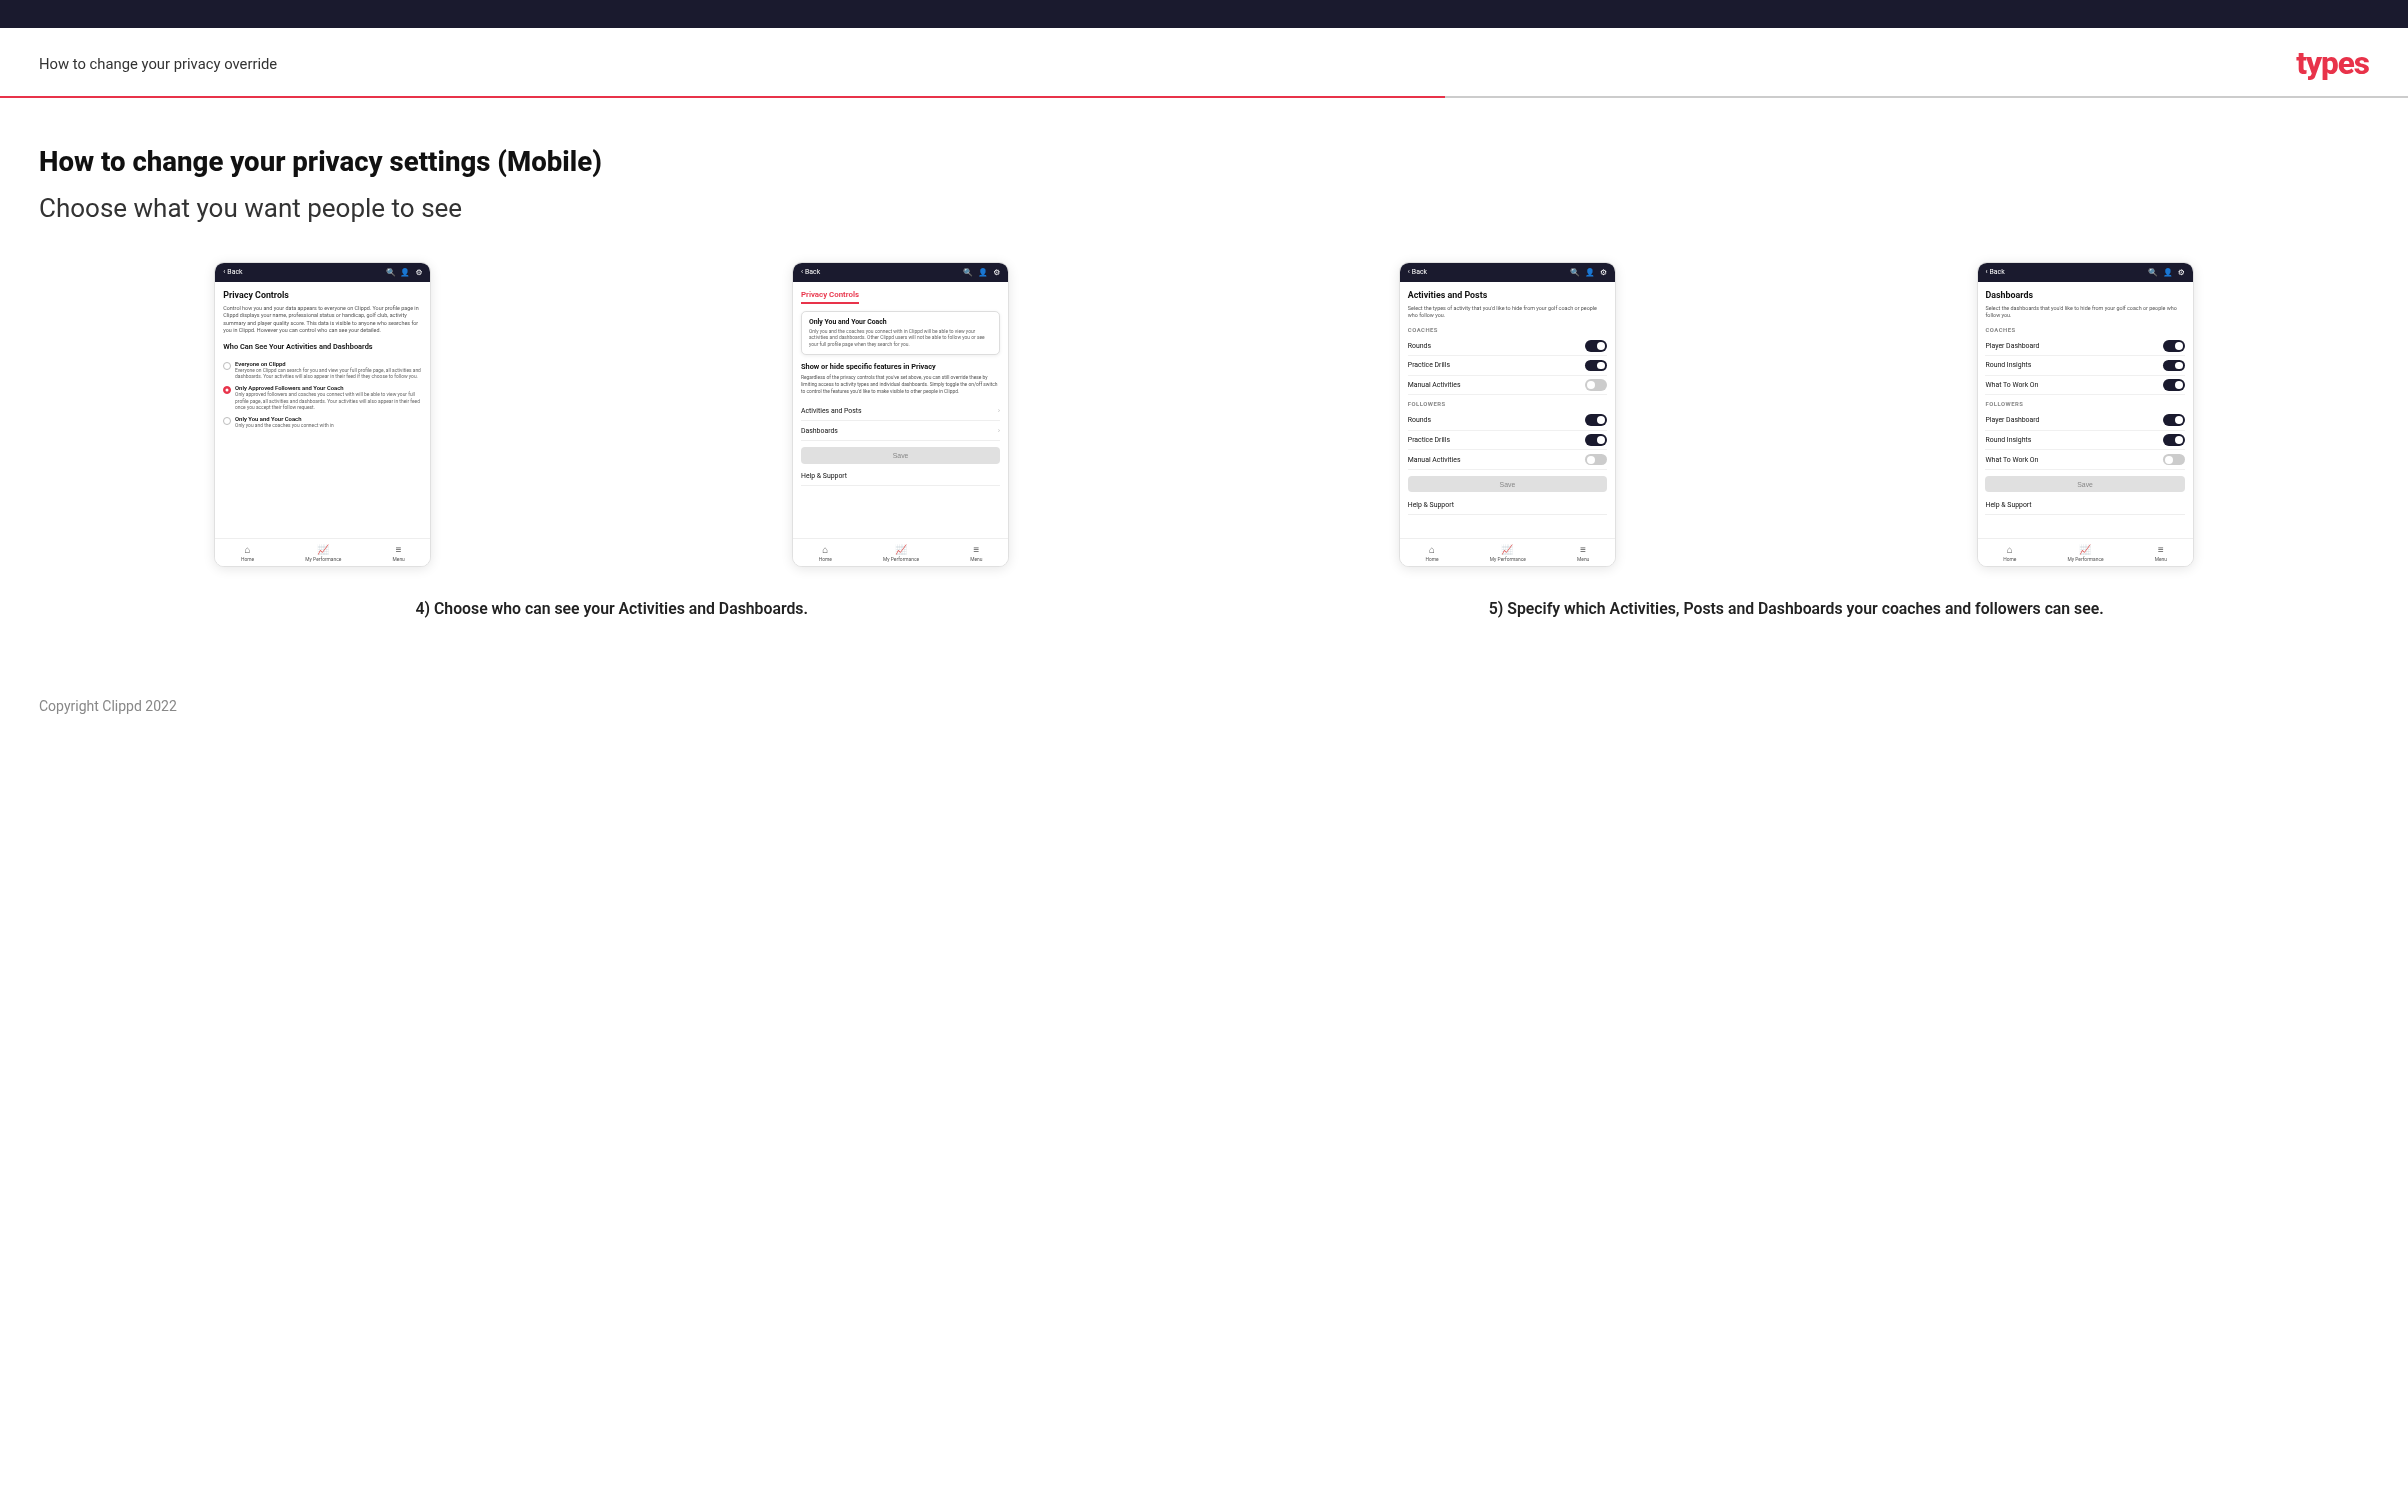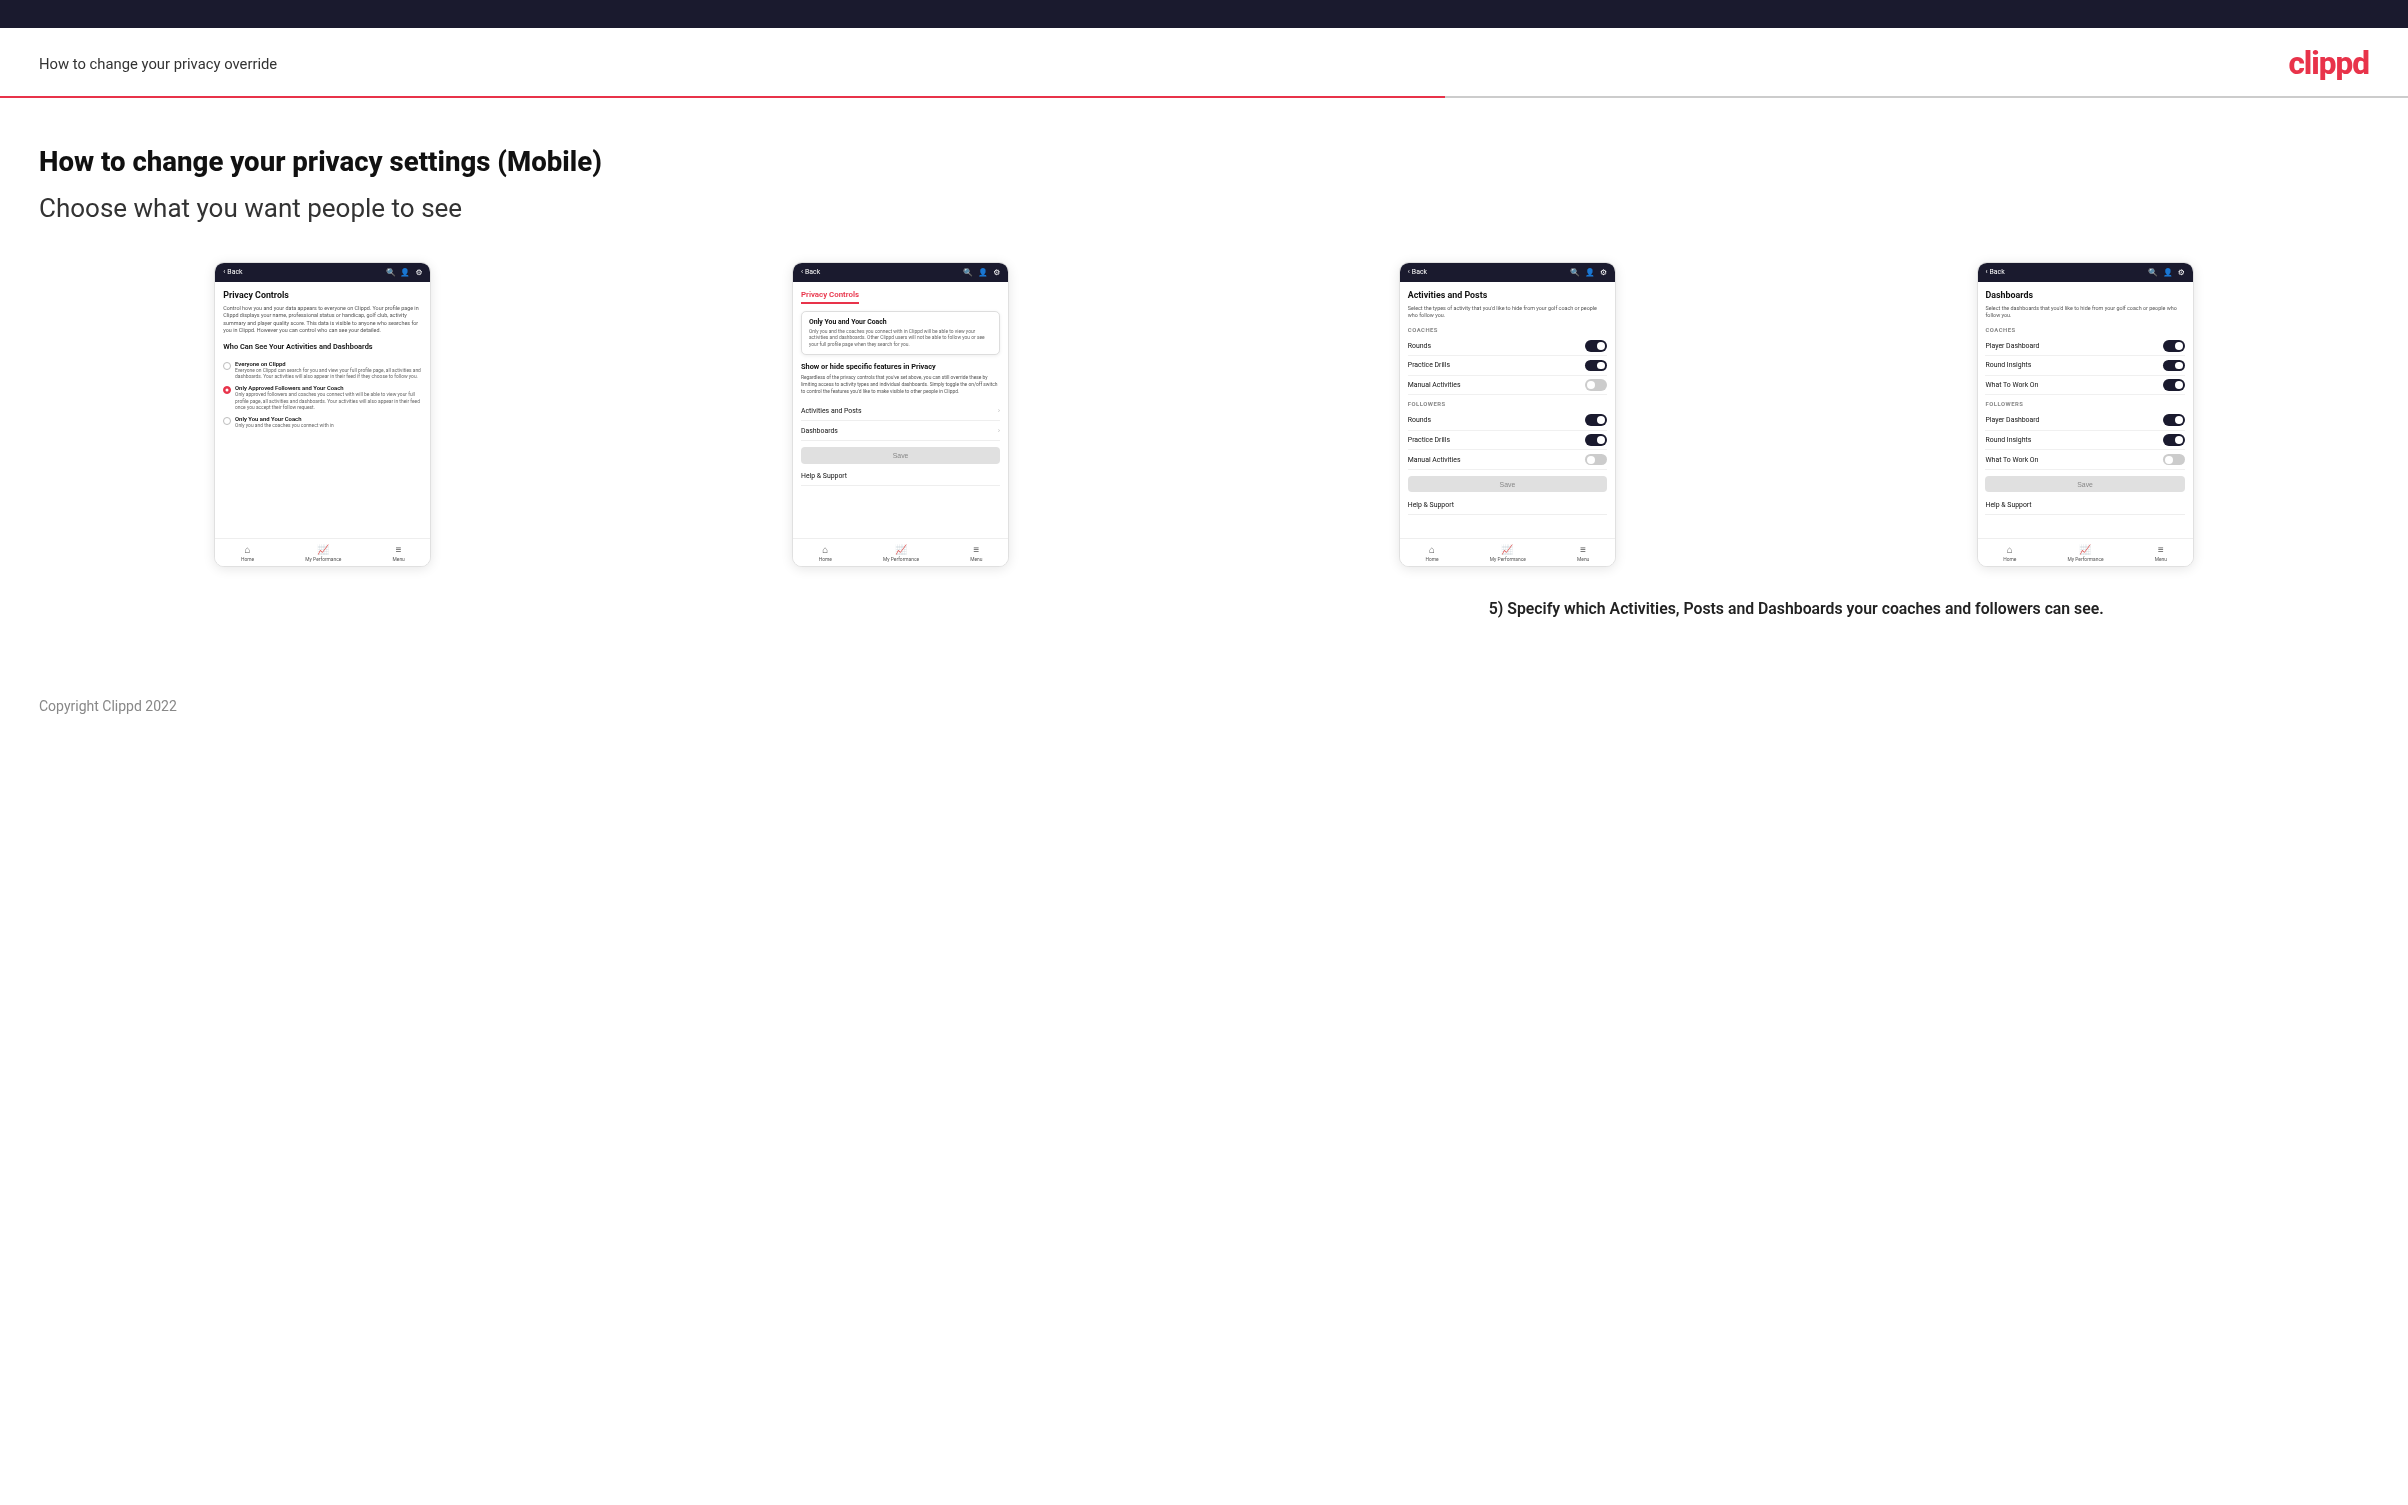--- a/index.html
+++ b/index.html
@@ -342,21 +342,21 @@
       color: #888;
     }
   </style>
 </head>
 <body>
 
 <div class="top-bar"></div>
 
 <div class="header">
   <span class="header-title">How to change your privacy override</span>
-  <span class="logo">clippd</span>
+  <span class="logo">types</span>
 </div>
 <div class="header-divider"></div>
 
 <div class="main">
   <div class="page-heading">How to change your privacy settings (Mobile)</div>
   <div class="page-subheading">Choose what you want people to see</div>
 
   <div class="content-section">
 
     <div class="left-section">
@@ -463,20 +463,23 @@
             </div>
             <div class="nav-item">
               <span class="nav-icon">≡</span>
               <span class="nav-label">Menu</span>
             </div>
           </div>
         </div>
 
       </div>
 
+      <div class="caption-area">
+        <div class="caption-text">4) Choose who can see your Activities and Dashboards.</div>
+      </div>
     </div>
 
     <div class="right-section">
       <div class="screens-pair">
 
         <div class="phone-mockup">
           <div class="phone-topbar">
             <div class="back-btn">
               <span>‹</span>
               <span>Back</span>

